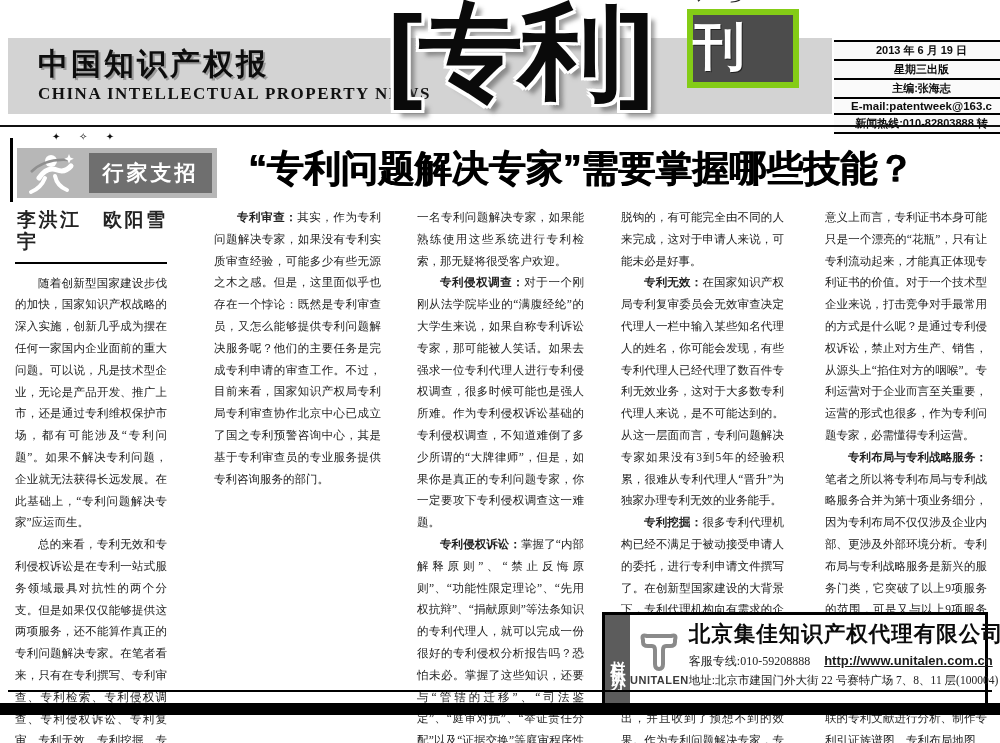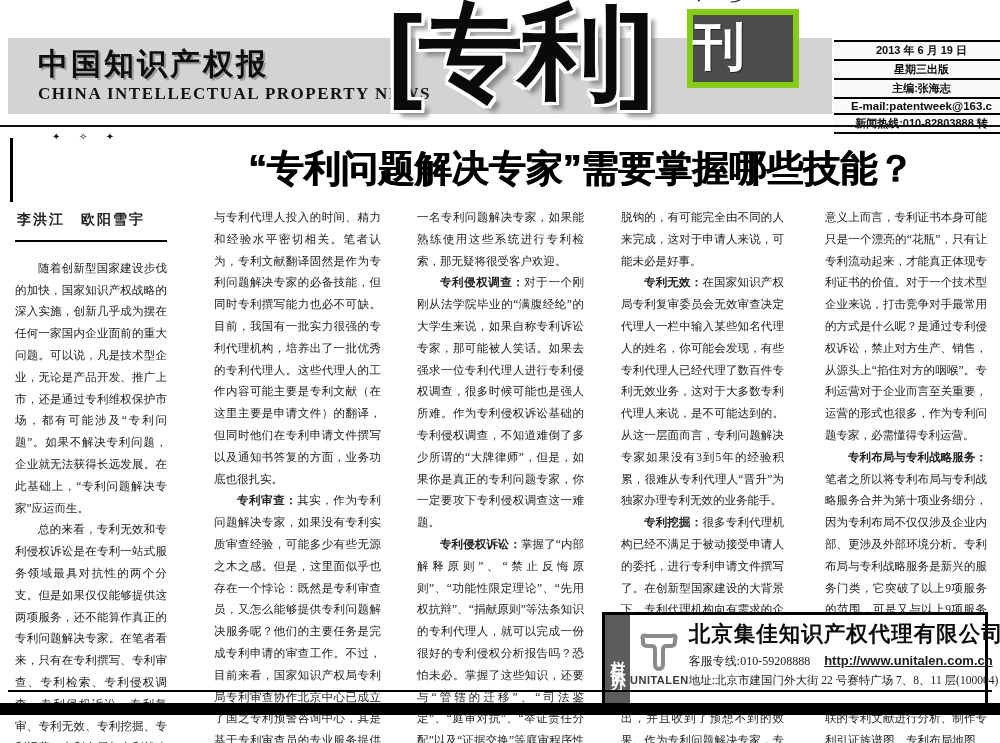--- a/index.html
+++ b/index.html
@@ -38,22 +38,22 @@
         font-family:"Liberation Sans",sans-serif;}
   #headline{position:absolute;left:248px;top:144px;width:745px;font-size:37px;font-weight:900;
         color:#000;white-space:nowrap;letter-spacing:0px;font-family:"Liberation Sans",sans-serif;
         text-shadow:1px 0 0 #000;}
   
   #columns{position:absolute;left:15px;top:207px;width:972px;height:486px;display:flex;}
   .col{font-size:11.5px;line-height:21.8px;text-align:justify;color:#222;}
   .col p{margin:0;}
   .col p.indent{text-indent:2em;}
   .col .lead{font-weight:bold;}
-  #byline{font-size:14px;font-weight:bold;letter-spacing:2px;padding:2px 0 9px 2px;
-        border-bottom:2px solid #000;margin-bottom:16px;font-family:"Liberation Sans",sans-serif;}
+  #byline{font-size:19px;font-weight:bold;letter-spacing:2px;padding:2px 0 9px 2px;
+        border-bottom:2px solid #000;margin-bottom:9px;font-family:"Liberation Sans",sans-serif;}
   .c1{width:152px;margin-right:47px;}
   .c2{width:167px;margin-right:36px;}
   .c3{width:167px;margin-right:37px;}
   .c4{width:163px;margin-right:41px;}
   .c5{width:162px;}
   
   #partner-box{position:absolute;left:602px;top:612px;width:386px;height:94px;border:3px solid #000;
         box-sizing:border-box;background:#fff;display:flex;}
   #partner-side{width:25px;background:#5c5c5c;color:#fff;writing-mode:vertical-rl;text-orientation:upright;
         font-size:15px;font-weight:bold;letter-spacing:5px;display:flex;align-items:center;justify-content:center;
@@ -88,30 +88,44 @@
       <div class="info-row">2013 年 6 月 19 日</div>
       <div class="info-row">星期三出版</div>
       <div class="info-row">主编:张海志</div>
       <div class="info-row">E-mail:patentweek@163.c</div>
       <div class="info-row">新闻热线:010-82803888 转</div>
     </div>
   <div id="header-rule"></div>
 
   <div id="headline-rule"></div>
   <div id="stars-decoration">✦ ✧ ✦</div>
+  <div id="section-badge">
+    <div id="badge-figure">
+      <svg width="72" height="50" viewBox="0 0 72 50">
+        <circle cx="34" cy="13" r="6" fill="#ffffff"></circle>
+        <path d="M22 30 Q30 18 40 22 Q48 25 54 18" stroke="#ffffff" stroke-width="5" fill="none" stroke-linecap="round"></path>
+        <path d="M28 30 Q24 40 14 44" stroke="#ffffff" stroke-width="4" fill="none" stroke-linecap="round"></path>
+        <path d="M38 28 Q40 38 50 42" stroke="#ffffff" stroke-width="4" fill="none" stroke-linecap="round"></path>
+        <path d="M14 24 Q28 10 52 12" stroke="#8f8f8f" stroke-width="2.5" fill="none"></path>
+        <path d="M52 6 l1.4 3.4 3.4 1.4 -3.4 1.4 -1.4 3.4 -1.4 -3.4 -3.4 -1.4 3.4 -1.4 z" fill="#ffffff"></path>
+      </svg>
+    </div>
+    <div id="badge-label-box">
+      <span>行家支招</span>
+    </div>
+  </div>
   <div id="headline">“专利问题解决专家”需要掌握哪些技能？</div>
 
   <div id="columns">
       <div class="col c1">
         <div id="byline">李洪江　欧阳雪宇</div>
         <p class="indent">随着创新型国家建设步伐的加快，国家知识产权战略的深入实施，创新几乎成为摆在任何一家国内企业面前的重大问题。可以说，凡是技术型企业，无论是产品开发、推广上市，还是通过专利维权保护市场，都有可能涉及“专利问题”。如果不解决专利问题，企业就无法获得长远发展。在此基础上，“专利问题解决专家”应运而生。</p>
         <p class="indent">总的来看，专利无效和专利侵权诉讼是在专利一站式服务领域最具对抗性的两个分支。但是如果仅仅能够提供这两项服务，还不能算作真正的专利问题解决专家。在笔者看来，只有在专利撰写、专利审查、专利检索、专利侵权调查、专利侵权诉讼、专利复审、专利无效、专利挖掘、专利运营、专利布局与专利战略服务共10项细分领域能够提供专业服务，才能称得上真正的专利问题解决专家。下面，笔者分别对这10项业务进行简单介绍。</p>
       </div>
       <div class="col c2">
-        <p class="noindent">与专利代理人投入的时间、精力和经验水平密切相关。笔者认为，专利文献翻译固然是作为专利问题解决专家的必备技能，但同时专利撰写能力也必不可缺。目前，我国有一批实力很强的专利代理机构，培养出了一批优秀的专利代理人。这些代理人的工作内容可能主要是专利文献（在这里主要是申请文件）的翻译，但同时他们在专利申请文件撰写以及通知书答复的方面，业务功底也很扎实。</p>
         <p class="indent"><span class="lead">专利审查：</span>其实，作为专利问题解决专家，如果没有专利实质审查经验，可能多少有些无源之木之感。但是，这里面似乎也存在一个悖论：既然是专利审查员，又怎么能够提供专利问题解决服务呢？他们的主要任务是完成专利申请的审查工作。不过，目前来看，国家知识产权局专利局专利审查协作北京中心已成立了国之专利预警咨询中心，其是基于专利审查员的专业服务提供专利咨询服务的部门。</p>
       </div>
       <div class="col c3">
         <p class="noindent">一名专利问题解决专家，如果能熟练使用这些系统进行专利检索，那无疑将很受客户欢迎。</p>
         <p class="indent"><span class="lead">专利侵权调查：</span>对于一个刚刚从法学院毕业的“满腹经纶”的大学生来说，如果自称专利诉讼专家，那可能被人笑话。如果去强求一位专利代理人进行专利侵权调查，很多时候可能也是强人所难。作为专利侵权诉讼基础的专利侵权调查，不知道难倒了多少所谓的“大牌律师”，但是，如果你是真正的专利问题专家，你一定要攻下专利侵权调查这一难题。</p>
         <p class="indent"><span class="lead">专利侵权诉讼：</span>掌握了“内部解释原则”、“禁止反悔原则”、“功能性限定理论”、“先用权抗辩”、“捐献原则”等法条知识的专利代理人，就可以完成一份很好的专利侵权分析报告吗？恐怕未必。掌握了这些知识，还要与“管辖的迁移”、“司法鉴定”、“庭审对抗”、“举证责任分配”以及“证据交换”等庭审程序性技巧融会贯通，这也是为什么诉讼律师需要经验积累的原因所在。</p>
       </div>
       <div class="col c4">
         <p class="noindent">脱钩的，有可能完全由不同的人来完成，这对于申请人来说，可能未必是好事。</p>
         <p class="indent"><span class="lead">专利无效：</span>在国家知识产权局专利复审委员会无效审查决定代理人一栏中输入某些知名代理人的姓名，你可能会发现，有些专利代理人已经代理了数百件专利无效业务，这对于大多数专利代理人来说，是不可能达到的。从这一层面而言，专利问题解决专家如果没有3到5年的经验积累，很难从专利代理人“晋升”为独家办理专利无效的业务能手。</p>

